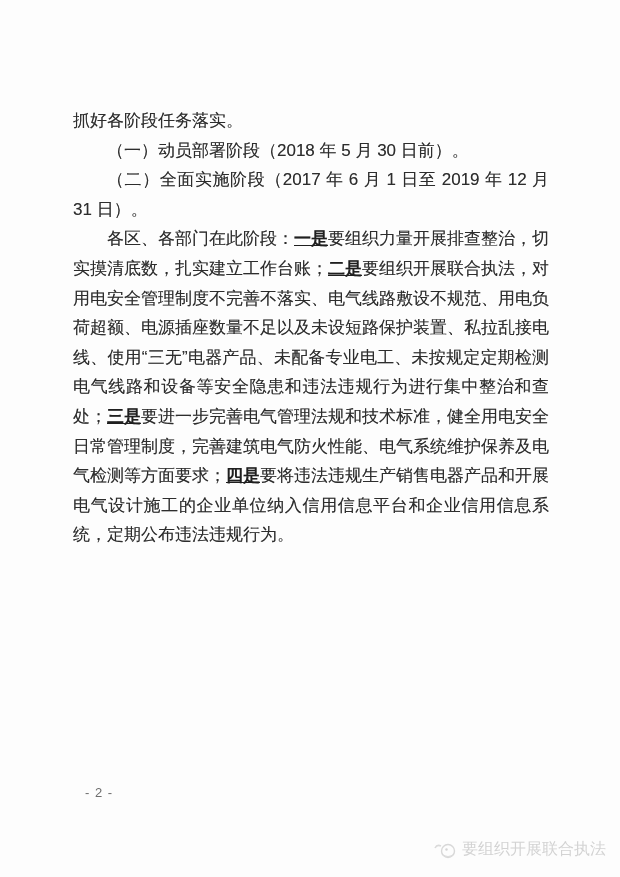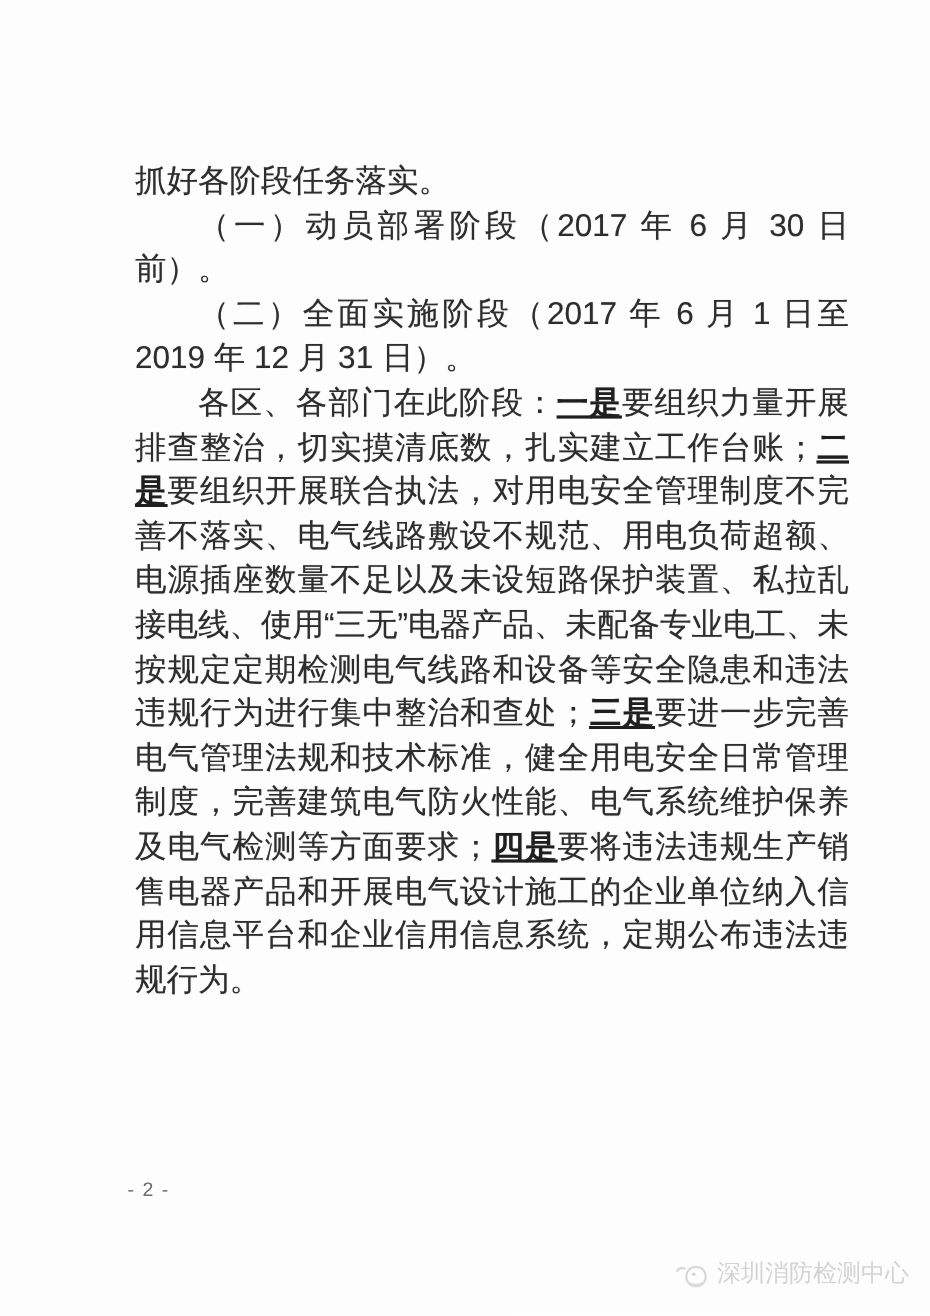--- a/index.html
+++ b/index.html
@@ -8,24 +8,24 @@
     width: 620px;
     height: 877px;
     margin: 0 auto;
     background: #fdfdfd;
     font-family: "Liberation Sans", "DejaVu Sans", sans-serif;
     color: #2d2d2d;
     overflow: hidden;
   }
   .doc {
     position: absolute;
-    left: 90px;
+    left: 73px;
     top: 106px;
     width: 476px;
-    font-size: 21px;
+    font-size: 17px;
     line-height: 29.6px;
     text-align: justify;
     letter-spacing: 0;
     text-shadow: 0 0 0.6px rgba(45,45,45,0.45);
   }
   .para { margin: 0; text-indent: 2em; }
   .para.flush { text-indent: 0; }
   .marker { font-weight: 700; color: #1f1f1f; text-decoration: underline; }
   .pagenum {
     position: absolute;
@@ -48,32 +48,32 @@
   }
   .watermark svg { display: block; }
 </style>
 </head>
 <body>
 
 <div class="page">
 
   <div class="doc">
     <p class="para flush">抓好各阶段任务落实。</p>
-    <p class="para">（一）动员部署阶段（2017 年 6 月 30 日前）。</p>
+    <p class="para">（一）动员部署阶段（2018 年 5 月 30 日前）。</p>
     <p class="para">（二）全面实施阶段（2017 年 6 月 1 日至 2019 年 12 月 31 日）。</p>
     <p class="para"><span>各区、各部门在此阶段：</span><b class="marker">一是</b><span>要组织力量开展排查整治，切实摸清底数，扎实建立工作台账；</span><b class="marker">二是</b><span>要组织开展联合执法，对用电安全管理制度不完善不落实、电气线路敷设不规范、用电负荷超额、电源插座数量不足以及未设短路保护装置、私拉乱接电线、使用“三无”电器产品、未配备专业电工、未按规定定期检测电气线路和设备等安全隐患和违法违规行为进行集中整治和查处；</span><b class="marker">三是</b><span>要进一步完善电气管理法规和技术标准，健全用电安全日常管理制度，完善建筑电气防火性能、电气系统维护保养及电气检测等方面要求；</span><b class="marker">四是</b><span>要将违法违规生产销售电器产品和开展电气设计施工的企业单位纳入信用信息平台和企业信用信息系统，定期公布违法违规行为。</span></p>
   </div>
 
   <div class="pagenum">- 2 -</div>
 
   <div class="watermark">
     <span>
       <svg width="26" height="20" viewBox="0 0 26 20">
         <path d="M2 8 Q4 4 8 6" fill="none" stroke="#dadada" stroke-width="1.6"></path>
         <circle cx="15" cy="11" r="6.5" fill="none" stroke="#d8d8d8" stroke-width="1.4"></circle>
         <circle cx="13.5" cy="9.5" r="1.2" fill="#d4d4d4"></circle>
         <path d="M10 15 Q15 18 20 15" fill="none" stroke="#dcdcdc" stroke-width="1.2"></path>
       </svg>
     </span>
-    <span>深圳消防检测中心</span>
+    <span>要组织开展联合执法</span>
   </div>
 
 </div>
 
 </body></html>

